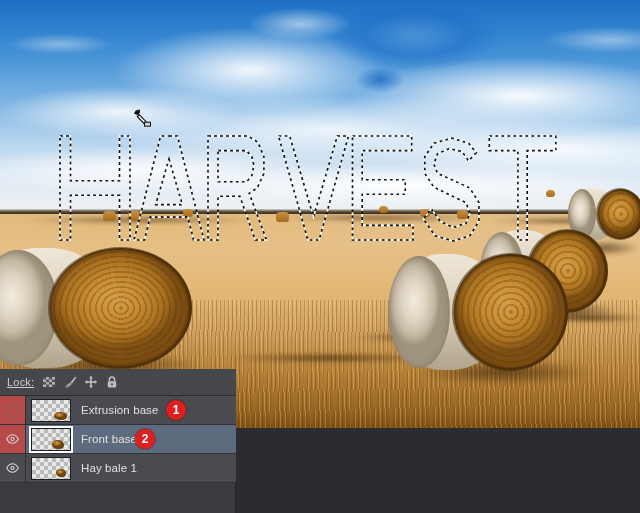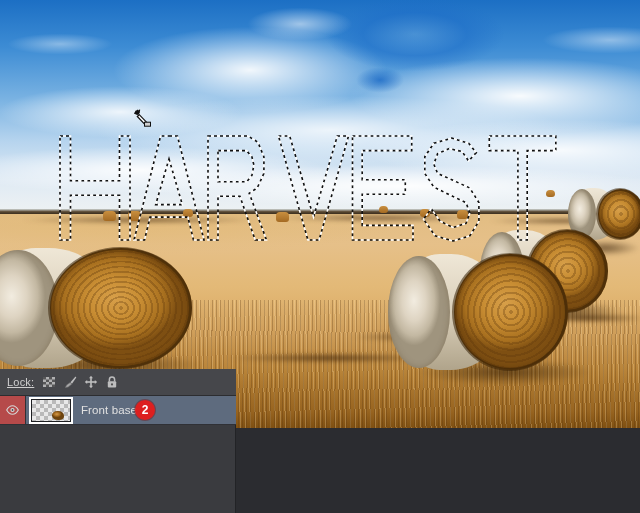--- a/index.html
+++ b/index.html
@@ -301,30 +301,55 @@
             <path d="M4.4 6.5 V4.6 a2.6 2.6 0 0 1 5.2 0 V6.5" fill="none" stroke="#d8d8d8" stroke-width="1.5"></path>
             <rect x="2.8" y="6.3" width="8.4" height="6.2" rx="1" fill="#d8d8d8"></rect>
             <circle cx="7" cy="9.4" r="1.1" fill="#555"></circle>
           </svg>
         </span>
       </span>
 
     </div>
 
     <div id="rows">
+        <div class="layer-row">
+          <div class="eye-cell hot">
+            <svg width="13" height="13" viewBox="0 0 13 13">
+              <rect x=".8" y=".8" width="11.4" height="11.4" fill="none" stroke="#8e5b5b" stroke-width="1.2"></rect>
+            </svg>
+          </div>
+          <div class="thumb">
+            <span class="blob" style="left:22px; top:12px; width:13px; height:8px;"></span>
+          </div>
+          <span class="layer-name">Extrusion base</span>
+          <span class="badge" style="background: rgb(221, 31, 31); left: 166px; top: 4px;">1</span>
+        </div>
         <div class="layer-row selected">
           <div class="eye-cell hot">
             <svg width="13" height="10" viewBox="0 0 13 10">
               <path d="M6.5 .7 C10 .7 12.3 5 12.3 5 S10 9.3 6.5 9.3 S.7 5 .7 5 S3 .7 6.5 .7Z" fill="none" stroke="#d6d6d6" stroke-width="1.1"></path>
               <circle cx="6.5" cy="5" r="2.1" fill="#d6d6d6"></circle>
               <circle cx="6.5" cy="5" r=".9" fill="#4a4b50"></circle>
             </svg>
           </div>
           <div class="thumb sel">
             <span class="blob" style="left:20px; top:11px; width:12px; height:9px;"></span>
           </div>
           <span class="layer-name">Front base</span>
           <span class="badge" style="background: rgb(221, 31, 31); left: 135px; top: 4px;">2</span>
         </div>
+        <div class="layer-row">
+          <div class="eye-cell">
+            <svg width="13" height="10" viewBox="0 0 13 10">
+              <path d="M6.5 .7 C10 .7 12.3 5 12.3 5 S10 9.3 6.5 9.3 S.7 5 .7 5 S3 .7 6.5 .7Z" fill="none" stroke="#d6d6d6" stroke-width="1.1"></path>
+              <circle cx="6.5" cy="5" r="2.1" fill="#d6d6d6"></circle>
+              <circle cx="6.5" cy="5" r=".9" fill="#4a4b50"></circle>
+            </svg>
+          </div>
+          <div class="thumb">
+            <span class="blob" style="left:24px; top:11px; width:10px; height:8px;"></span>
+          </div>
+          <span class="layer-name">Hay bale 1</span>
+        </div>
       </div>
   </div>
 
 </div>
 
 </body></html>

